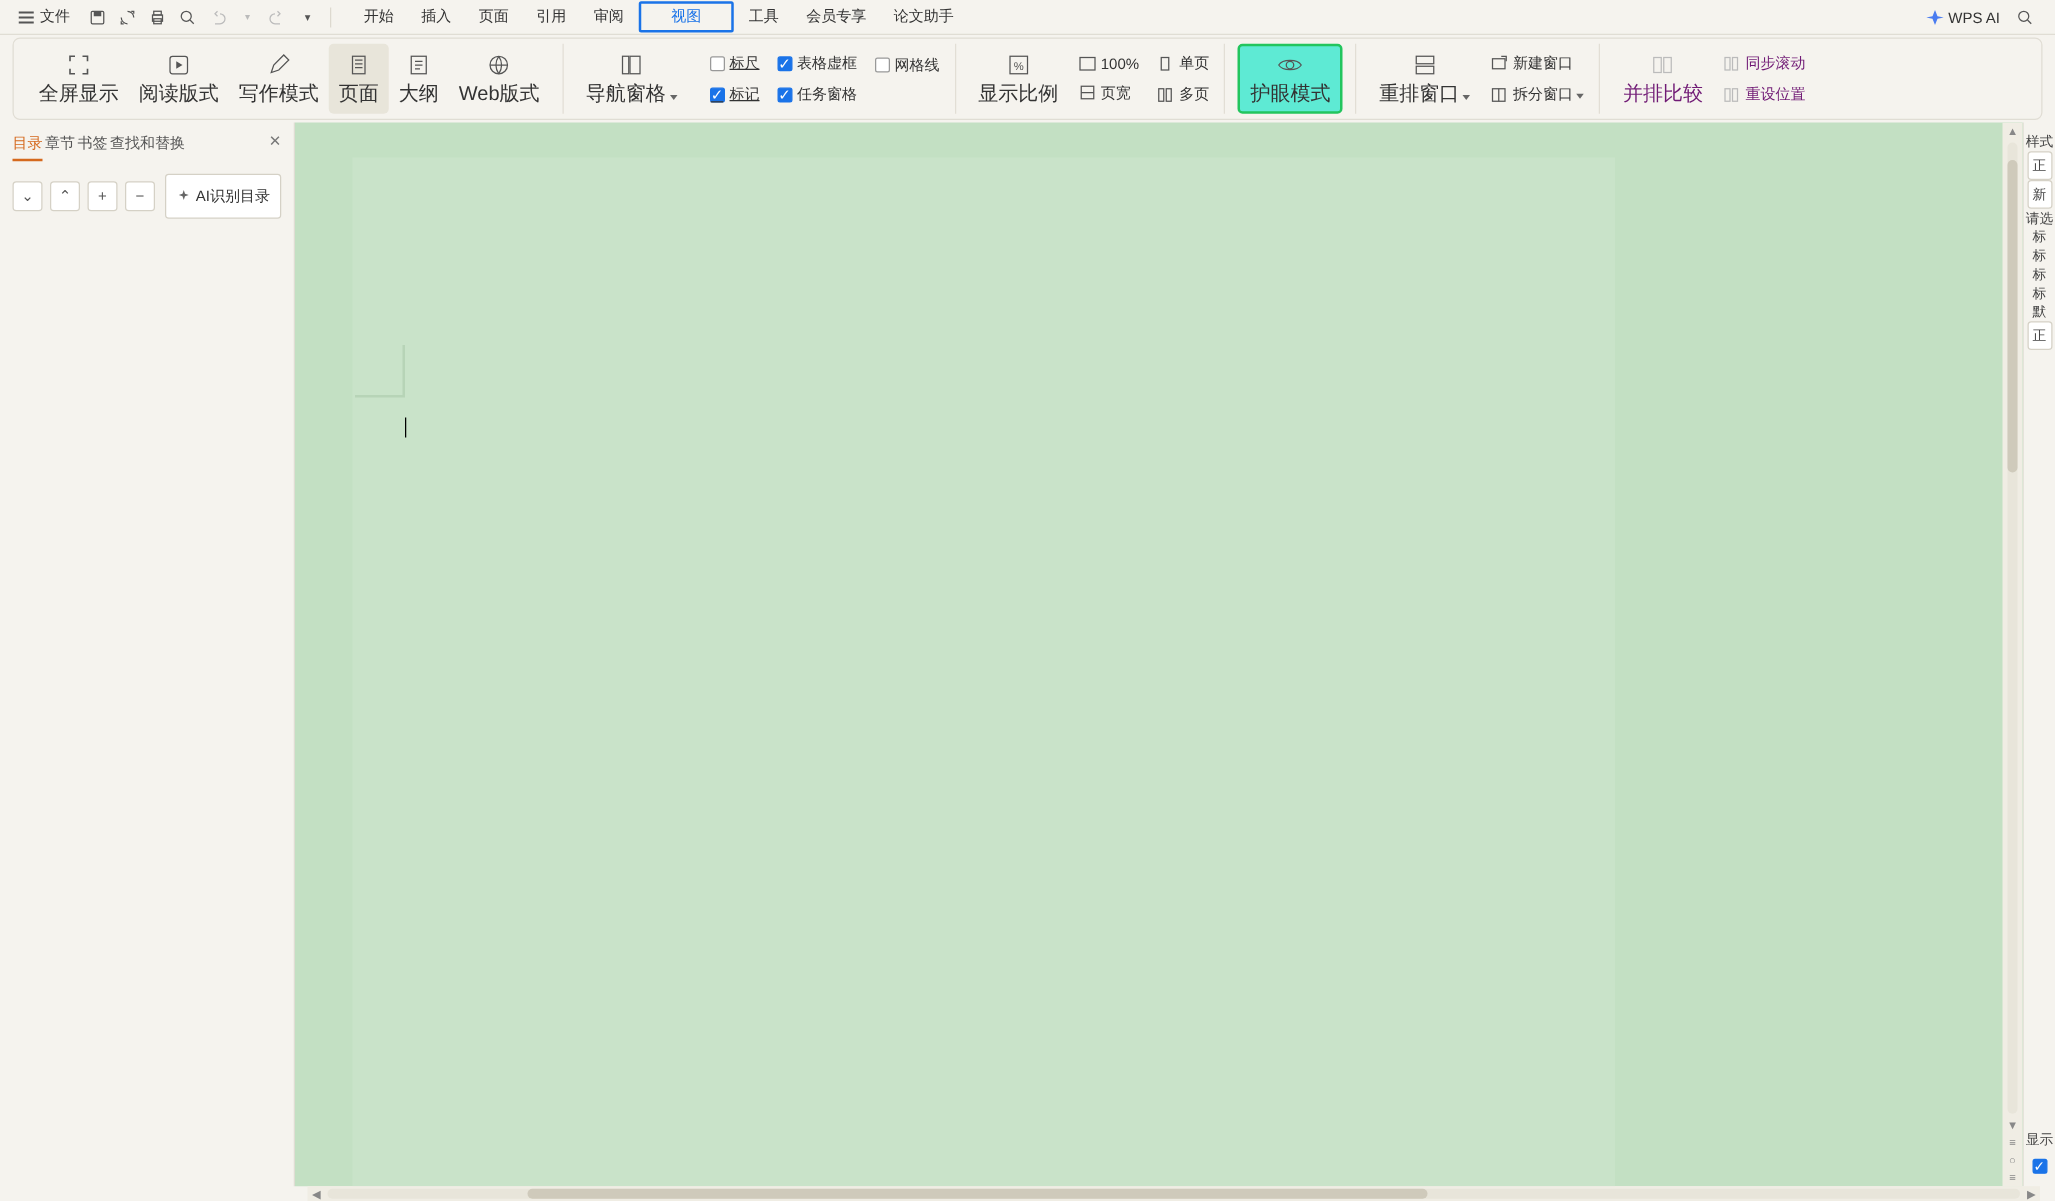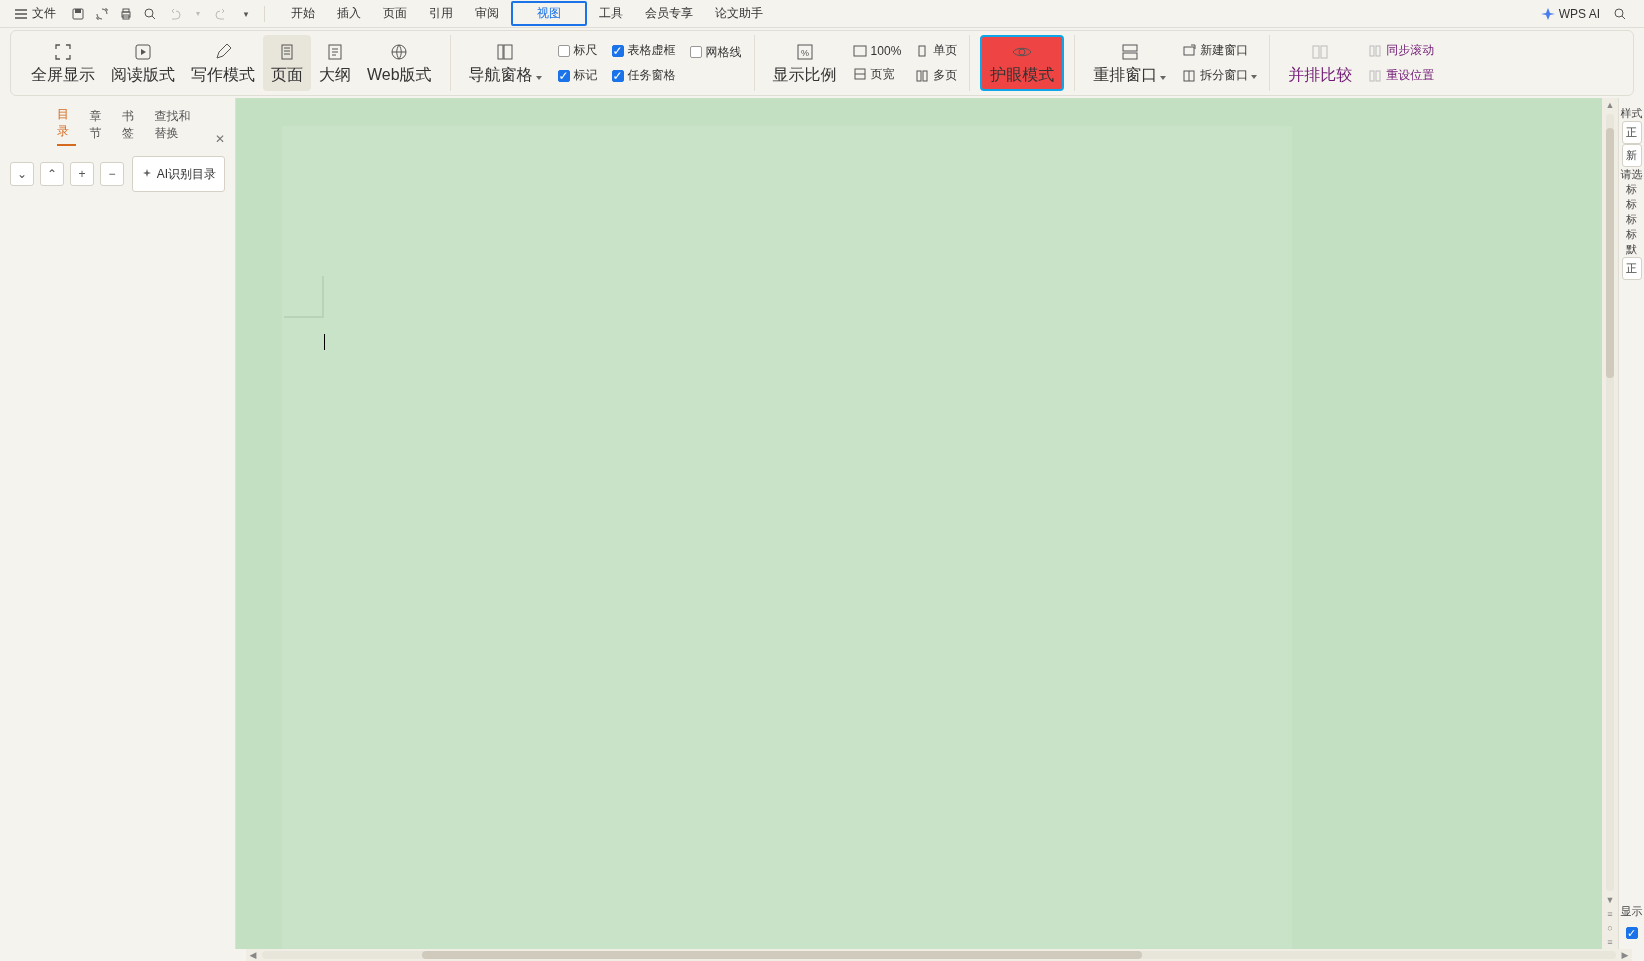--- a/index.html
+++ b/index.html
@@ -17,35 +17,35 @@
 .menubar .right .ai { display:flex; align-items:center; gap:4px; color:#333; }
 
 
 .ribbon { display:flex; align-items:stretch; background:#f5f3ee; border:1px solid #e0ddd4; border-radius:6px; margin:2px 10px 0 10px; height:66px; padding:4px 2px; }
 .ribbon .group { display:flex; align-items:center; padding:0 10px; border-right:1px solid #e2ded5; }
 .ribbon .group:last-child { border-right:none; }
 .bigbtn { display:flex; flex-direction:column; align-items:center; justify-content:center; gap:2px; padding:4px 8px; border-radius:4px; cursor:pointer; min-width:42px; height:56px; }
 .bigbtn.sel { background:#e8e5da; }
 .bigbtn .ic { width:22px; height:22px; display:flex; align-items:center; justify-content:center; color:#444; }
 .bigbtn .lbl { font-size:16px; color:#333; white-space:nowrap; }
-.bigbtn.highlighted { border:2px solid #0ea5e9; background:#ef4444; }
+.bigbtn.highlighted { border:2px solid #22c55e; background:#5eead4; }
 .bigbtn.disabled .lbl, .smallrow.disabled { color:#701a75; }
 .smallcol { display:flex; flex-direction:column; gap:6px; justify-content:center; }
 .smallrow { display:flex; align-items:center; gap:4px; cursor:pointer; color:#333; padding:1px 2px; white-space:nowrap; }
 .smallrow .sic { width:14px; height:14px; display:flex; align-items:center; justify-content:center; color:#555; }
 .chk { width:12px; height:12px; border:1px solid #999; border-radius:2px; display:flex; align-items:center; justify-content:center; background:#fff; }
 .chk.on { background:#1a73e8; border-color:#1a73e8; color:#fff; }
 .drop::after { content:''; display:inline-block; margin-left:3px; border-left:3px solid transparent; border-right:3px solid transparent; border-top:4px solid #666; }
 
 
 .work { display:flex; height: calc(100% - 28px - 70px - 12px); margin-top:2px; }
 
 
 .navpane { width:236px; background:#f5f3ee; border-right:1px solid #e0ddd4; display:flex; flex-direction:column; }
-.navpane .tabs2 { display:flex; align-items:flex-end; gap:14px; padding:8px 10px 4px 10px;margin-left:47px; }
+.navpane .tabs2 { display:flex; align-items:flex-start; gap:2px; padding:8px 10px 4px 10px; }
 .navpane .tabs2 .t { cursor:pointer; color:#555; padding-bottom:4px; }
 .navpane .tabs2 .t.active { color:#d5691e; border-bottom:2px solid #d5691e; }
 .navpane .tabs2 .close { margin-left:auto; cursor:pointer; color:#777; }
 .navpane .tb { display:flex; align-items:center; gap:6px; padding:6px 10px; }
 .sqbtn { width:24px; height:24px; border:1px solid #d5d1c6; border-radius:3px; background:#fff; display:flex; align-items:center; justify-content:center; cursor:pointer; color:#555; }
 .aibtn { margin-left:auto; height:36px; padding:0 8px; border:1px solid #d5d1c6; border-radius:3px; background:#fff; display:flex; align-items:center; gap:4px; cursor:pointer; }
 
 
 .canvas-wrap { flex:1; position:relative; background:#c3e0c3; overflow:hidden; }
 .vscroll { position:absolute; right:0; top:0; bottom:0; width:16px; background:#f0ede4; display:flex; flex-direction:column; align-items:center; }
@@ -210,21 +210,21 @@
   <div class="group">
     <div class="bigbtn">
       <span class="ic">
           <svg width="20" height="20">
             <rect x="3" y="3" width="5" height="14" fill="none" stroke="#555"></rect>
             <rect x="9" y="3" width="8" height="14" fill="none" stroke="#555"></rect>
           </svg>
         </span>
       <span class="lbl drop">导航窗格</span>
     </div>
-    <div class="smallcol" style="margin-left:6px;">
+    <div class="smallcol" style="margin-left:16px;text-decoration:underline;">
       <div class="smallrow">
           <span class="chk"></span>
           <span>标尺</span>
         </div>
       <div class="smallrow">
           <span class="chk on">✓</span>
           <span>标记</span>
         </div>
     </div>
     <div class="smallcol" style="margin-left:10px;">

